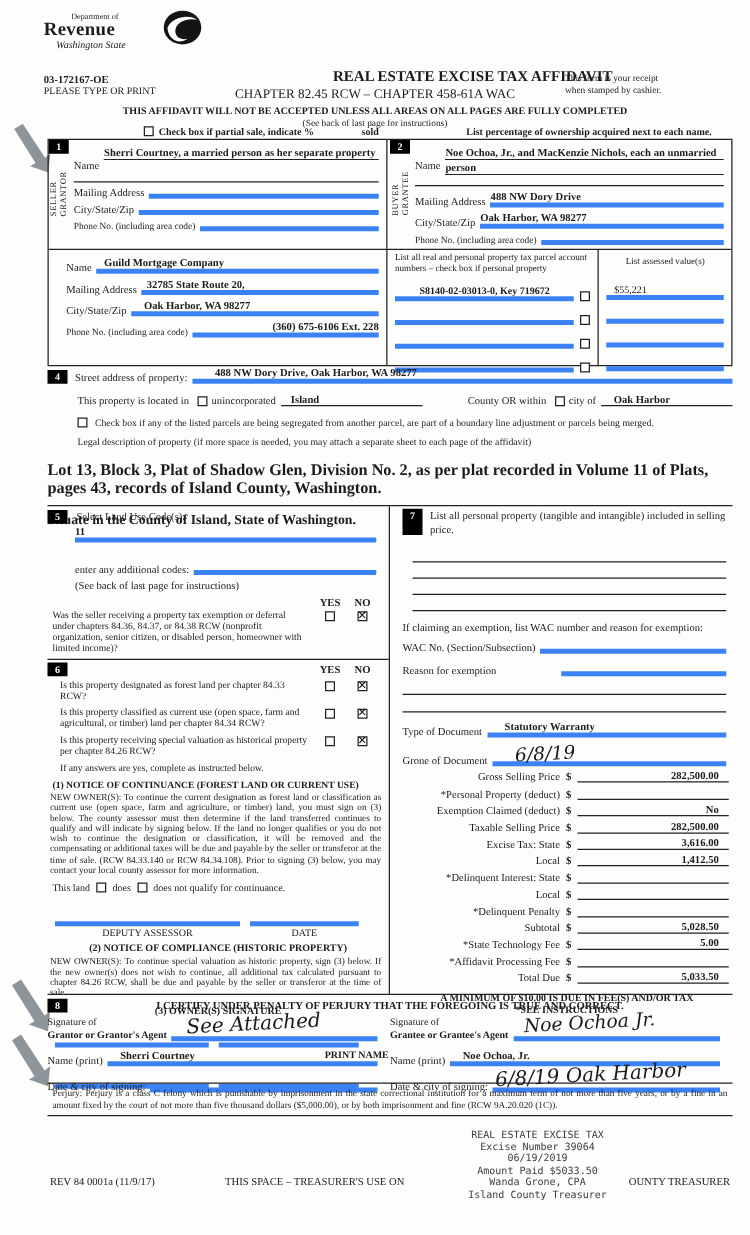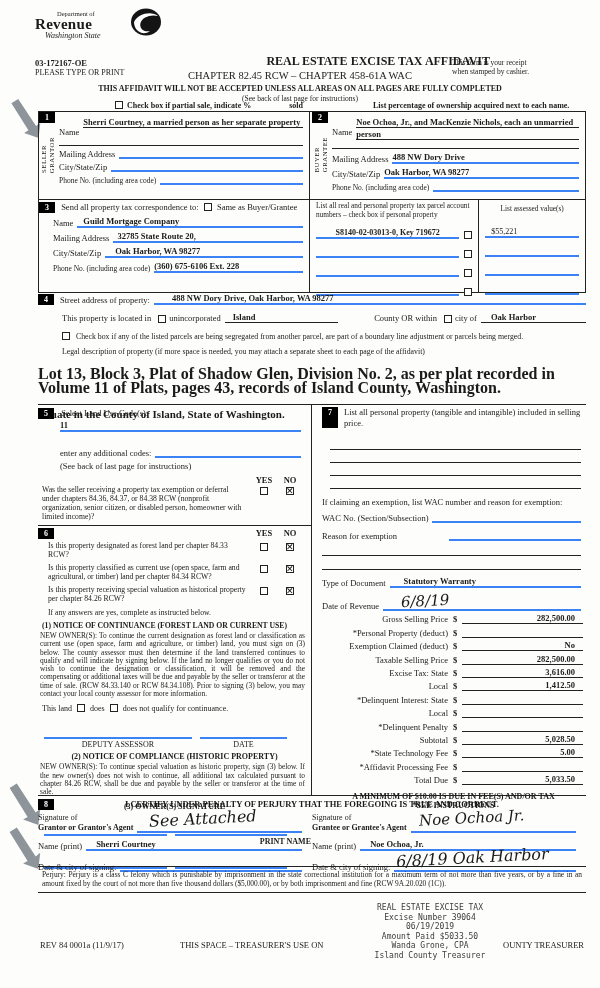--- a/index.html
+++ b/index.html
@@ -15,21 +15,21 @@
   .xs { font-size:7.3px; }
   
   .cb { display:inline-block; width:8px; height:8px; border:1px solid #222; background:#fff;
         vertical-align:-1px; position:relative; flex:none; }
   .cb.checked::after { content:"✕"; position:absolute; left:-1px; top:-2px; font-size:9px; color:#111;
         font-family:"DejaVu Sans", sans-serif; }
   
   .numbox { display:inline-block; background:#000; color:#fff; font-weight:bold; font-size:8px;
         line-height:11px; padding:0 6px; vertical-align:top; }
   
-  .fl { flex:1; border-bottom:2px solid #3b82f6; min-height:10px; }
+  .fl { flex:1; border-bottom:4px solid #3b82f6; min-height:10px; }
   .bl { border-bottom:1px solid #222; height:13px; }
   .val { font-weight:bold; }
   .frow { display:flex; align-items:flex-end; margin-top:3px; }
   .flabel { white-space:nowrap; padding-right:4px; }
   .wrapul { background-image:repeating-linear-gradient(to bottom, transparent 0, transparent 11px, #222 11px, #222 12px);
         line-height:12px; }
   .hand { font-family:"DejaVu Serif", serif; font-style:italic; color:#1a1a1a; white-space:nowrap;
         transform:rotate(-3deg); display:inline-block; }
   .vlabel span { display:inline-block; writing-mode:vertical-rl; transform:rotate(180deg);
         font-size:6.8px; letter-spacing:.5px; line-height:8px; }
@@ -198,41 +198,35 @@
           <div class="frow">
               <span class="flabel sm">Phone No. (including area code)</span>
               <div class="fl val"></div>
             </div>
         </div>
       </div>
     </div>
     <div class="r2">
 
       <div class="c3left">
-        <div>
-          <span class="numbox">3</span>
-          <span style="margin-left:4px;">Send all property tax correspondence to:</span>
-          <span class="cb" style="margin:0 3px 0 3px;"></span>
-          <span>Same as Buyer/Grantee</span>
-        </div>
         <div class="frow" style="margin-left:14px;">
             <span class="flabel">Name</span>
             <div class="fl val" style="padding-left:6px;">Guild Mortgage Company</div>
           </div>
         <div class="frow" style="margin-left:14px;">
             <span class="flabel">Mailing Address</span>
             <div class="fl val" style="padding-left:4px;">32785 State Route 20,</div>
           </div>
         <div class="frow" style="margin-left:14px;">
             <span class="flabel">City/State/Zip</span>
             <div class="fl val" style="padding-left:10px;">Oak Harbor, WA 98277</div>
           </div>
         <div class="frow" style="margin-left:14px;">
             <span class="flabel sm">Phone No. (including area code)</span>
-            <div class="fl val" style="text-align:left;">(360) 675-6106 Ext. 228</div>
+            <div class="fl val" style="text-align:right;">(360) 675-6106 Ext. 228</div>
           </div>
       </div>
 
       <div class="c3mid">
         <div class="xs" style="line-height:9px;">List all real and personal property tax parcel account numbers – check box if personal property</div>
         <div class="prow">
             <div class="fl">S8140-02-03013-0, Key 719672</div>
             <span class="cb"></span>
           </div>
         <div class="prow">
@@ -281,21 +275,21 @@
       <span class="flabel b" style="margin-left:36px;font-weight:normal;">County OR  within</span>
       <span class="cb" style="margin:0 3px;"></span>
       <span class="flabel">city of</span>
       <span class="val" style="border-bottom:1px solid #222;width:138px;padding-left:10px;">Oak Harbor</span>
     </div>
     <div style="margin:9px 0 0 24px;font-size:7.8px;">
       <span class="cb" style="margin-right:4px;"></span>
       <span>Check box if any of the listed parcels are being segregated from another parcel, are part of a boundary line adjustment or parcels being merged.</span>
     </div>
     <div style="margin:6px 0 0 24px;font-size:7.8px;">Legal description of property (if more space is needed, you may attach a separate sheet to each page of the affidavit)</div>
-    <div class="b" style="margin-top:11px;font-size:16px;line-height:13.5px;font-family:Liberation Serif, serif;">Lot 13, Block 3, Plat of Shadow Glen, Division No. 2, as per plat recorded in Volume 11 of Plats, pages 43, records of Island County, Washington.</div>
+    <div class="b" style="margin-top:11px;font-size:13px;line-height:13.5px;font-family:Liberation Serif, serif;">Lot 13, Block 3, Plat of Shadow Glen, Division No. 2, as per plat recorded in Volume 11 of Plats, pages 43, records of Island County, Washington.</div>
     <div class="b" style="margin-top:14px;font-size:11px;">Situate in the County of Island, State of Washington.</div>
   </div>
 
   <div class="abs cols">
 
     <div class="lcol">
       <div style="border-bottom:1px solid #222;padding:1px 0 4px 0;">
         <div>
           <span class="numbox">5</span>
           <span style="margin-left:5px;">Select Land Use Code(s):</span>
@@ -398,21 +392,21 @@
           <div class="fl val"></div>
         </div>
       <div class="bl" style="margin:2px 4px 0 0;"></div>
       <div class="bl" style="margin:1px 4px 0 0;"></div>
 
       <div class="frow" style="margin:6px 4px 0 0;">
         <span class="flabel">Type of Document</span>
         <div class="fl val" style="padding-left:14px;">Statutory Warranty</div>
       </div>
       <div class="frow" style="margin:6px 4px 0 0;height:17px;">
-        <span class="flabel">Date of Revenue</span>
+        <span class="flabel">Grone of Document</span>
         <div class="fl" style="position:relative;">
           <span class="hand" style="font-size:15px;position:absolute;left:18px;top:-9px;">6/8/19</span>
         </div>
       </div>
 
       <div class="mrow">
           <span class="mlab">Gross Selling Price</span>
           <span class="mdol">$</span>
           <span class="mval">282,500.00</span>
         </div>

